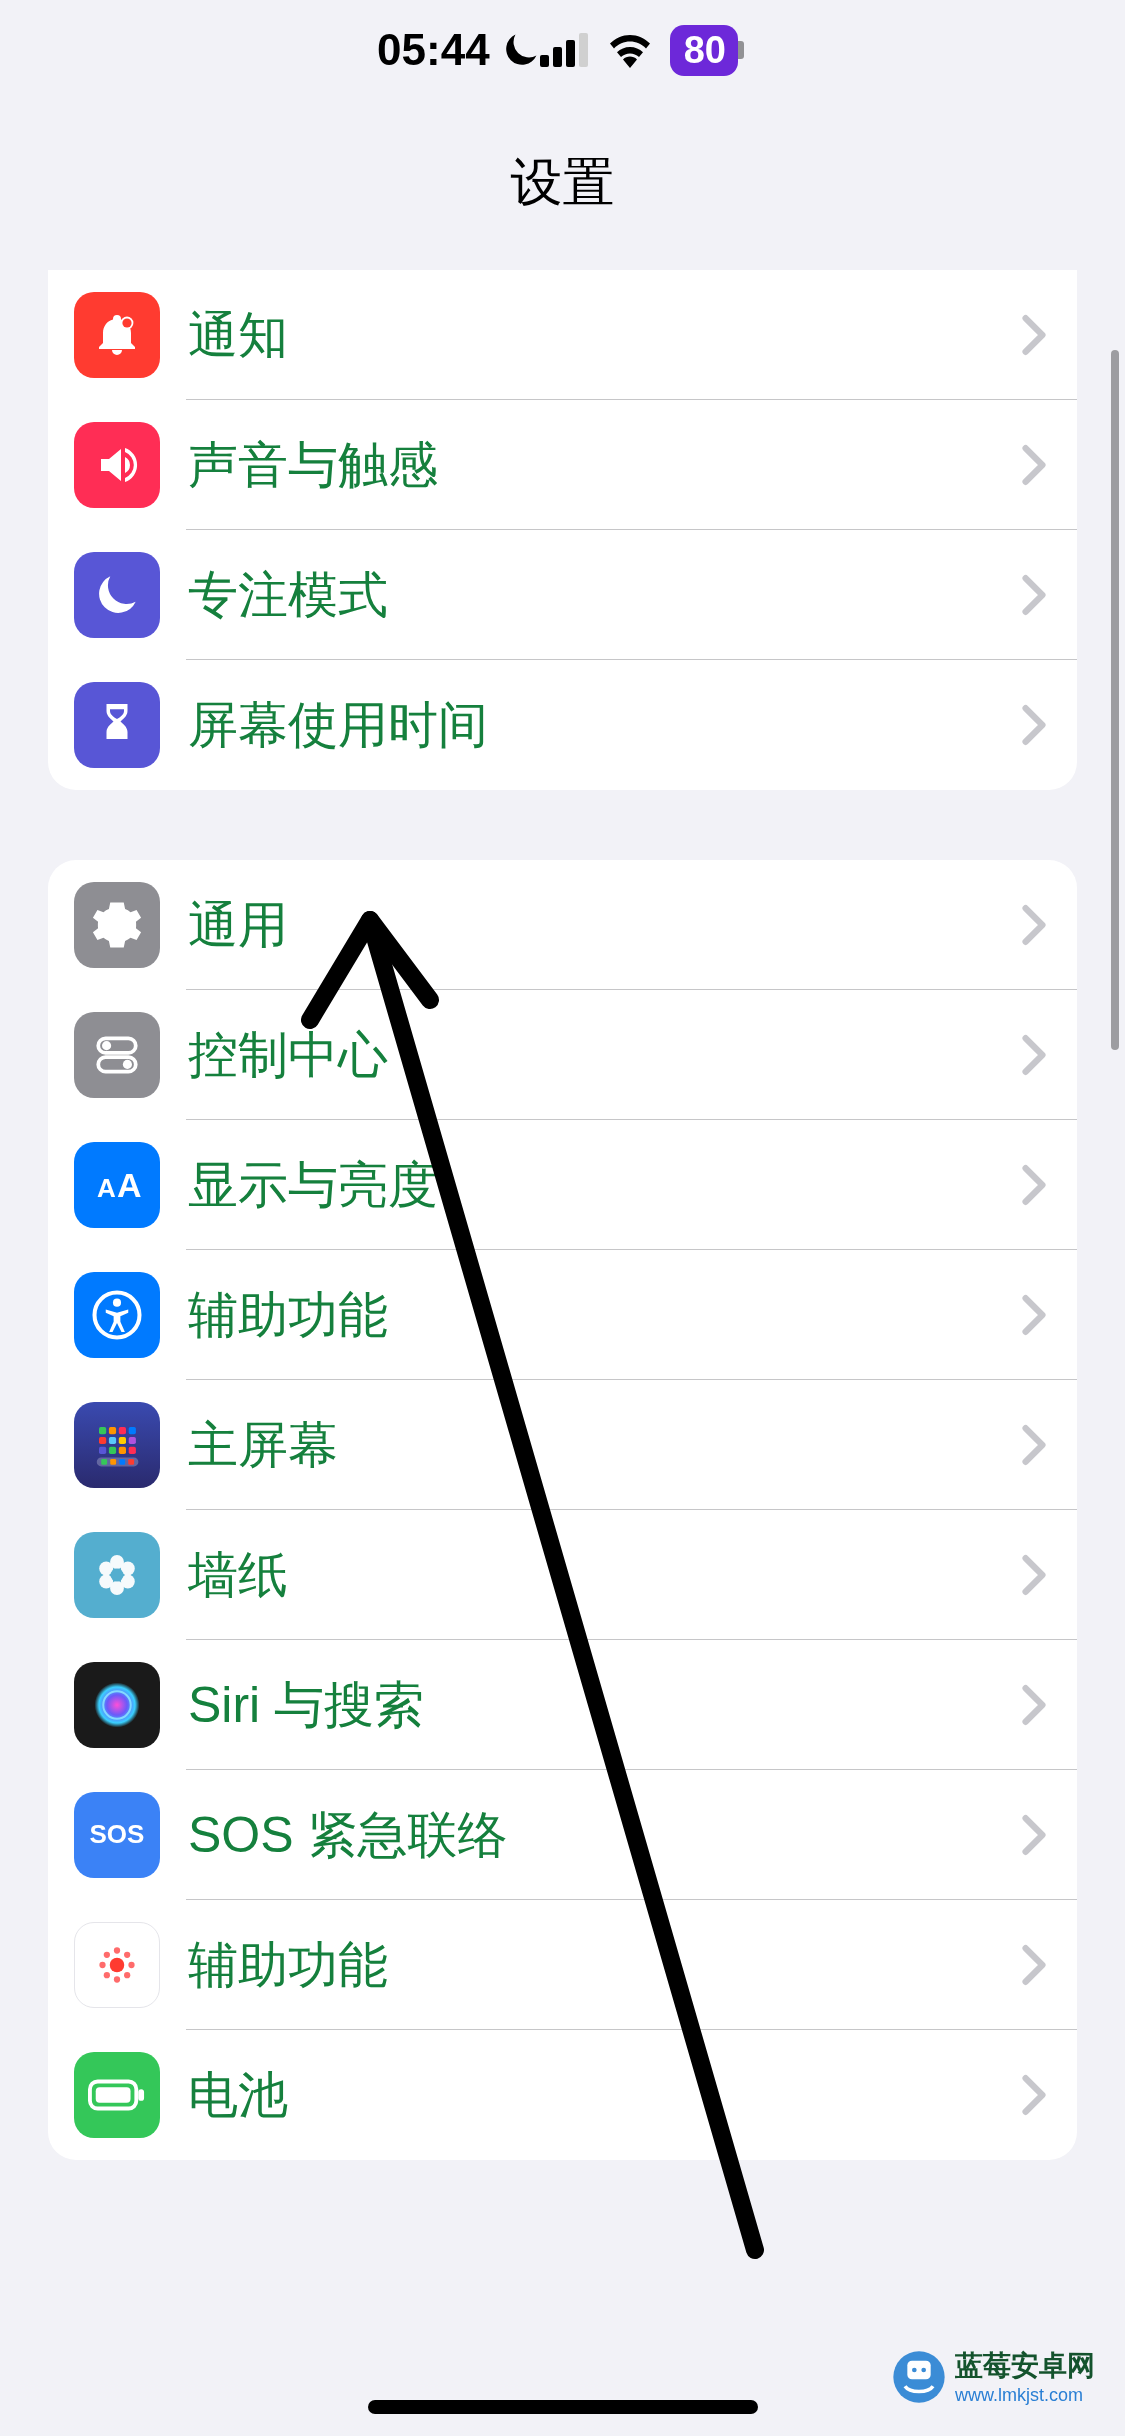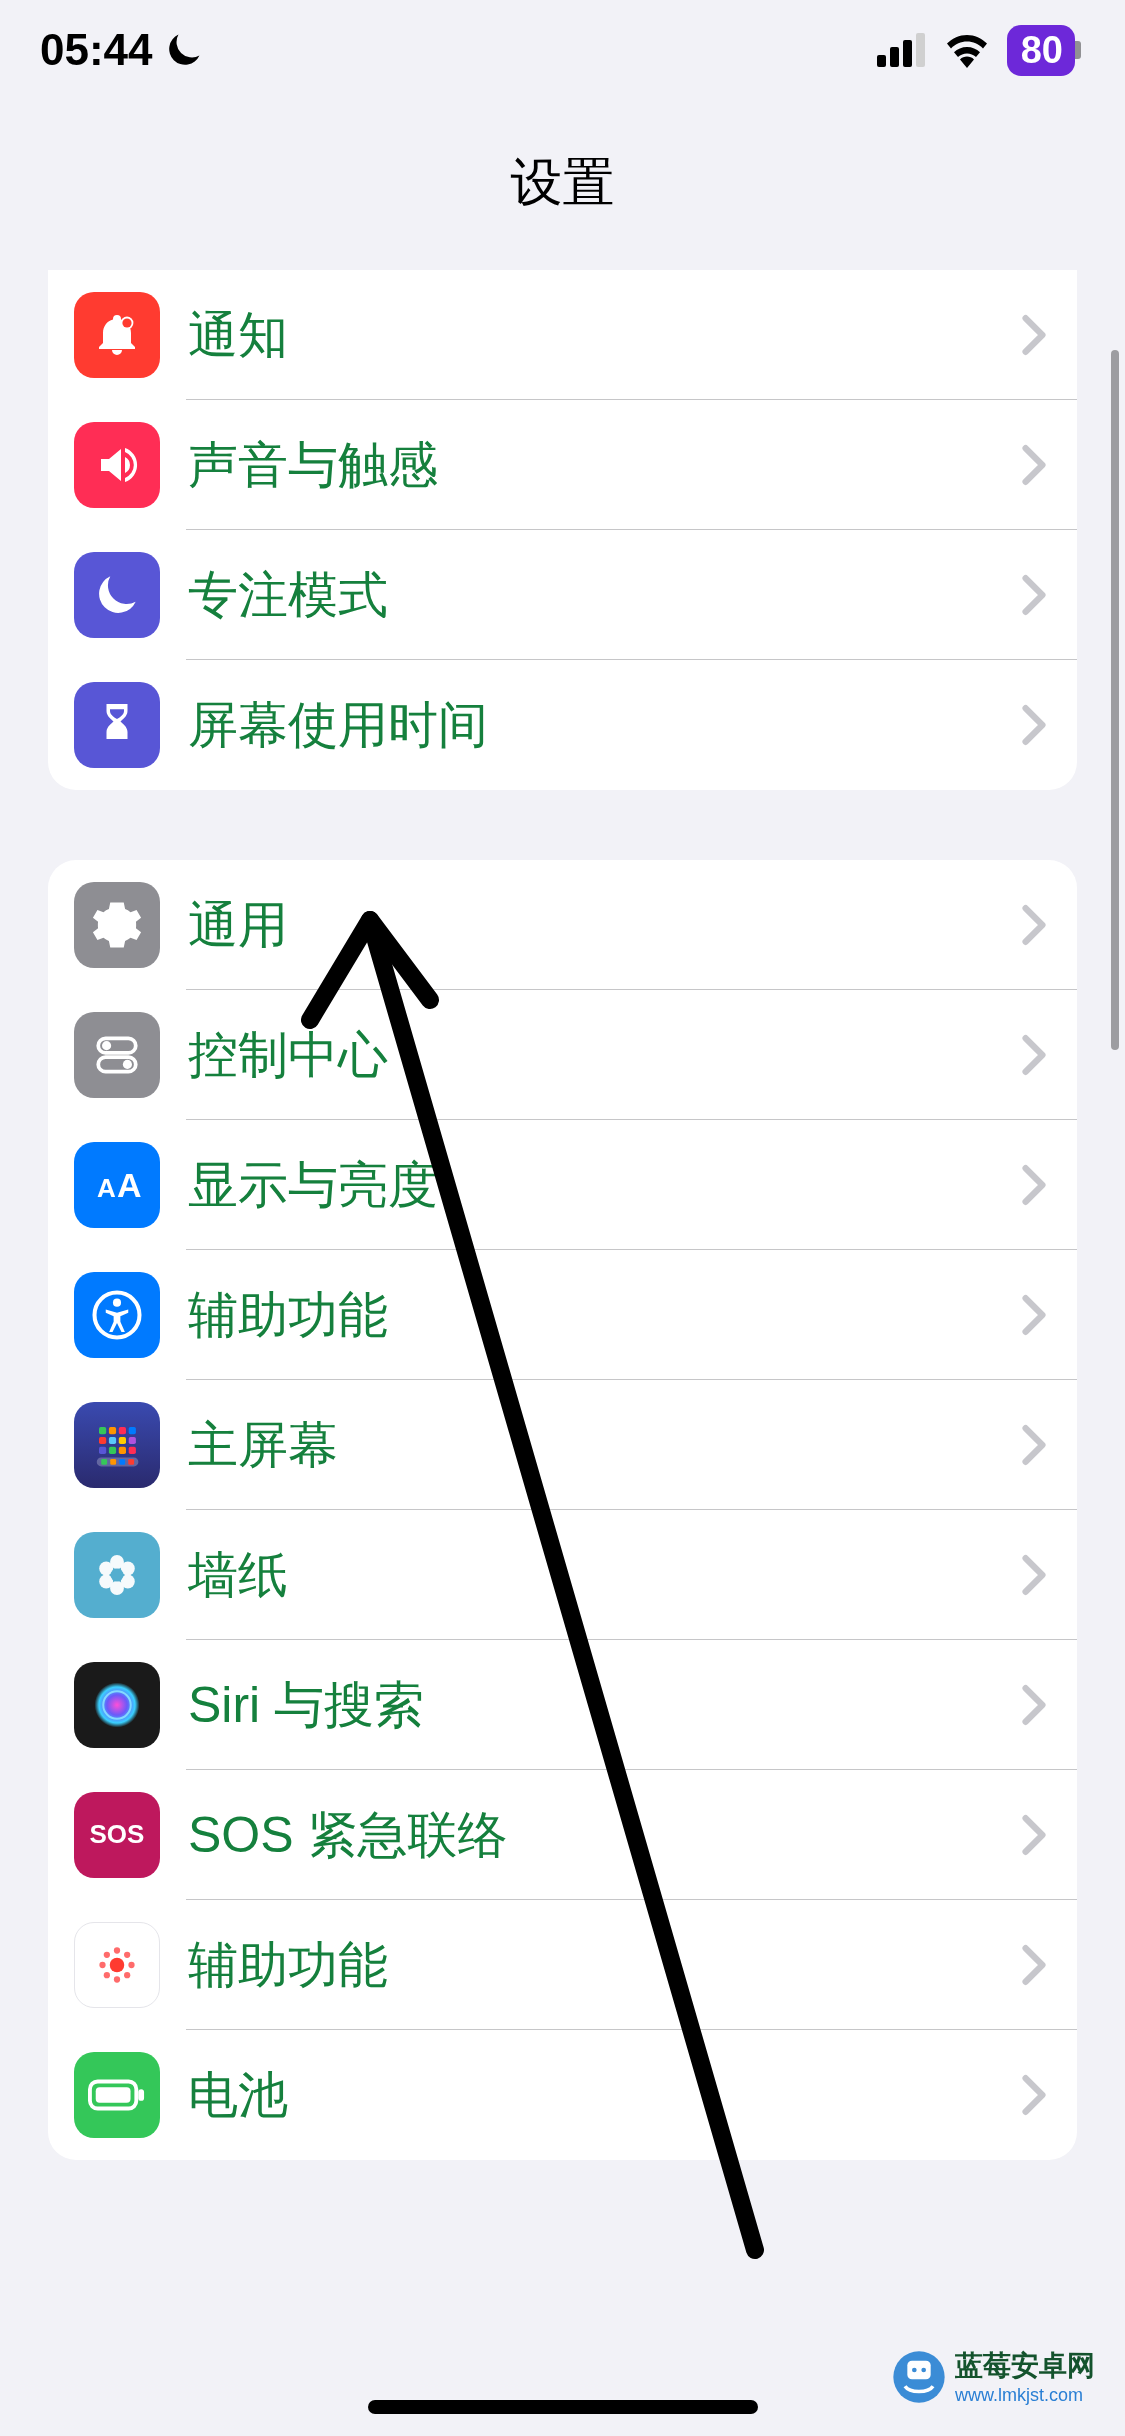--- a/index.html
+++ b/index.html
@@ -12,21 +12,21 @@
       width: 1125px;
       height: 2436px;
       font-family: -apple-system, "SF Pro Text", "Helvetica Neue", sans-serif;
       background: #f2f2f7;
       position: relative;
       overflow: hidden;
     }
     .status-bar {
       height: 100px;
       display: flex;
-      justify-content: space-between;
+      justify-content: center;
       align-items: center;
       padding: 0 50px 0 40px;
     }
     .status-left {
       display: flex;
       align-items: center;
       gap: 12px;
       font-size: 44px;
       font-weight: 700;
     }
@@ -339,21 +339,21 @@
           <circle cx="12" cy="12" r="9" fill="url(#sg)"></circle>
           <circle cx="12" cy="12" r="5.5" fill="none" stroke="#8fecff" stroke-width="0.8" opacity="0.8"></circle>
         </svg>
     </div>
     <div class="row-label">Siri 与搜索</div>
     <svg class="chevron" width="26" height="42" viewBox="0 0 12 20">
         <path fill="none" stroke="currentColor" stroke-width="3" stroke-linecap="round" stroke-linejoin="round" d="M2 2l8 8-8 8"></path>
       </svg>
   </div>
   <div class="row">
-    <div class="row-icon" style="background:#be185d">
+    <div class="row-icon" style="background:#3b82f6">
       <svg width="70" height="40" viewBox="0 0 70 40">
           <text x="35" y="28" fill="#fff" font-size="26" font-weight="700" font-family="inherit" text-anchor="middle">SOS</text>
         </svg>
     </div>
     <div class="row-label">SOS 紧急联络</div>
     <svg class="chevron" width="26" height="42" viewBox="0 0 12 20">
         <path fill="none" stroke="currentColor" stroke-width="3" stroke-linecap="round" stroke-linejoin="round" d="M2 2l8 8-8 8"></path>
       </svg>
   </div>
   <div class="row">

